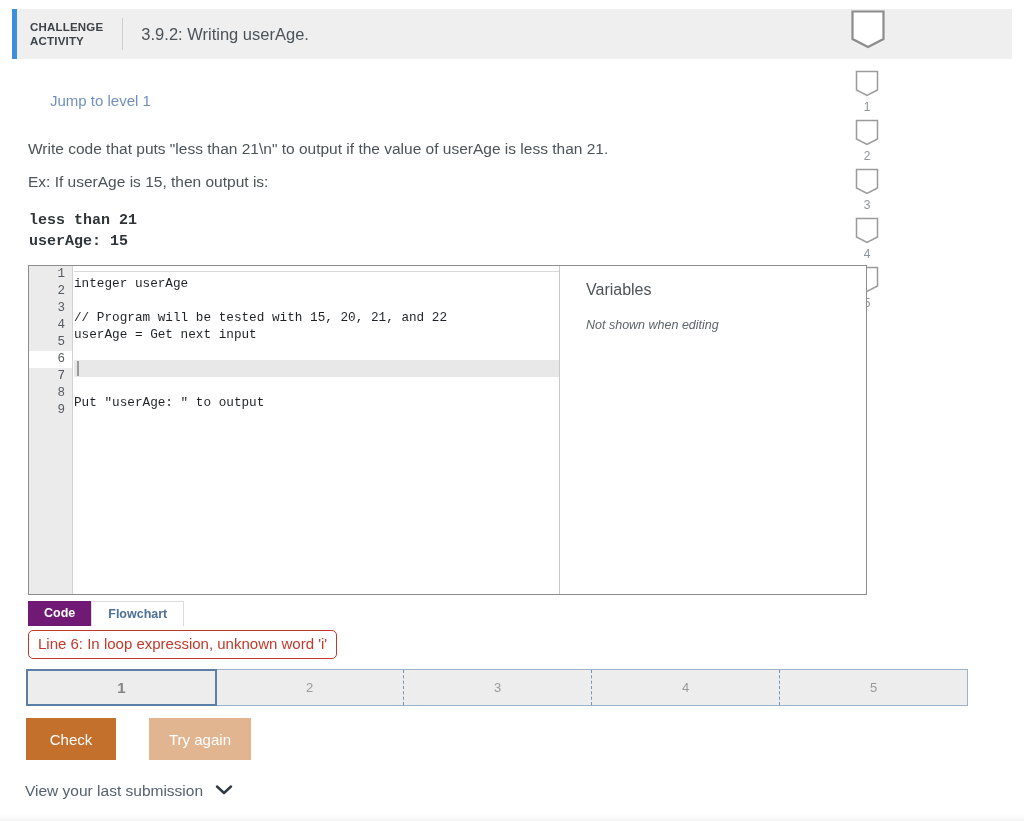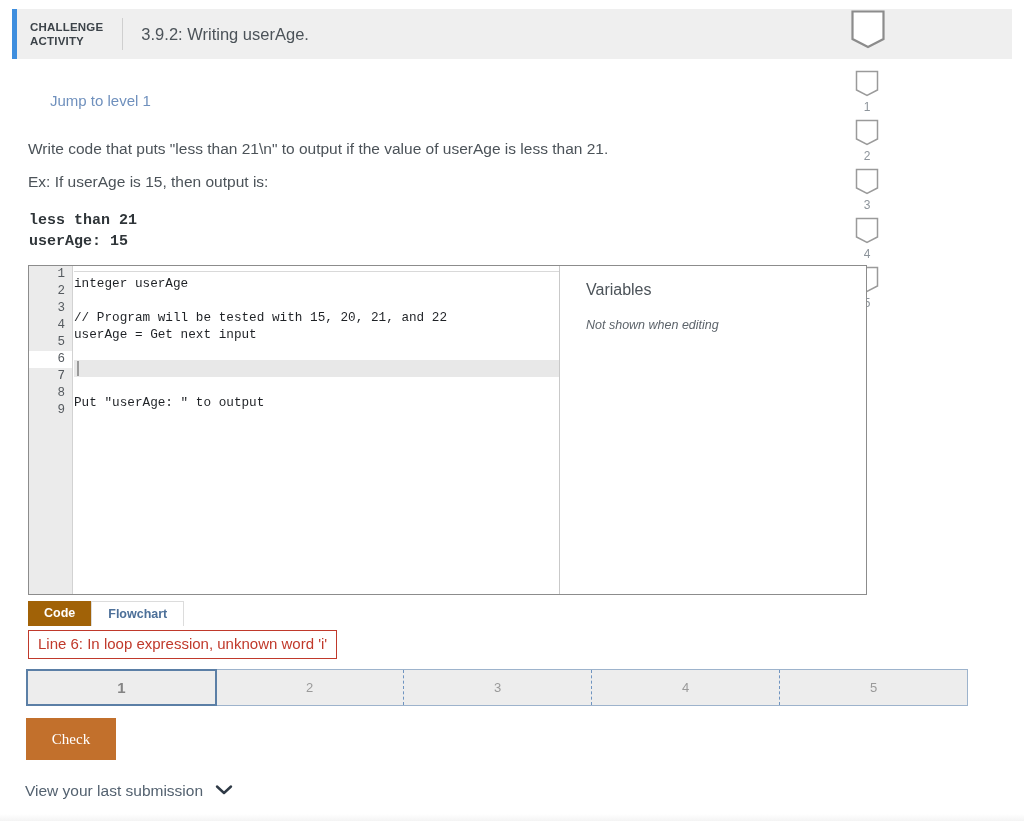--- a/index.html
+++ b/index.html
@@ -245,37 +245,37 @@
   .tab {
     font-size: 12.5px;
     font-weight: bold;
     padding: 7px 16px 7px 16px;
     box-sizing: border-box;
     height: 25px;
     line-height: 11px;
     cursor: pointer;
   }
   .tab.active {
-    background: #a16207;
+    background: #701a75;
     color: #ffffff;
   }
   .tab.inactive {
     background: #ffffff;
     color: #4d7099;
     border: 1px solid #dcdcdc;
     border-bottom: none;
   }
 
   
   #error-box {
     position: absolute;
     left: 28px;
     top: 568px;
     border: 1px solid #c0392b;
-    border-radius: 0;
+    border-radius: 5px;
     background: #ffffff;
     padding: 4px 9px 5px 9px;
     font-size: 15px;
     color: #c0392b;
     line-height: 18px;
     white-space: nowrap;
   }
 
   
   #level-bar {
@@ -318,21 +318,21 @@
     position: absolute;
     left: 26px;
     top: 656px;
     display: flex;
     align-items: center;
   }
   .btn {
     border: none;
     color: #ffffff;
     font-size: 15px;
-    font-family: Liberation Serif, serif;
+    font-family: Liberation Sans, sans-serif;
     cursor: pointer;
     box-sizing: border-box;
     display: flex;
     align-items: center;
     justify-content: center;
   }
   #check-btn {
     width: 90px;
     height: 42px;
     background: #c2702c;
@@ -480,20 +480,21 @@
     <div id="level-bar">
       <div class="level-seg current">1</div>
       <div class="level-seg">2</div>
       <div class="level-seg sep">3</div>
       <div class="level-seg sep">4</div>
       <div class="level-seg sep">5</div>
     </div>
 
     <div id="buttons">
       <button class="btn" id="check-btn">Check</button>
+      <button class="btn" id="tryagain-btn">Try again</button>
     </div>
 
     <div id="last-sub">
       <span>View your last submission</span>
       <span id="last-sub-chevron">
         <svg width="18" height="12" viewBox="0 0 18 12" aria-hidden="true">
           <path d="M2 2.5 L9 9 L16 2.5" fill="none" stroke="#2f3a46" stroke-width="2.4" stroke-linecap="round" stroke-linejoin="round"></path>
         </svg>
       </span>
     </div>

